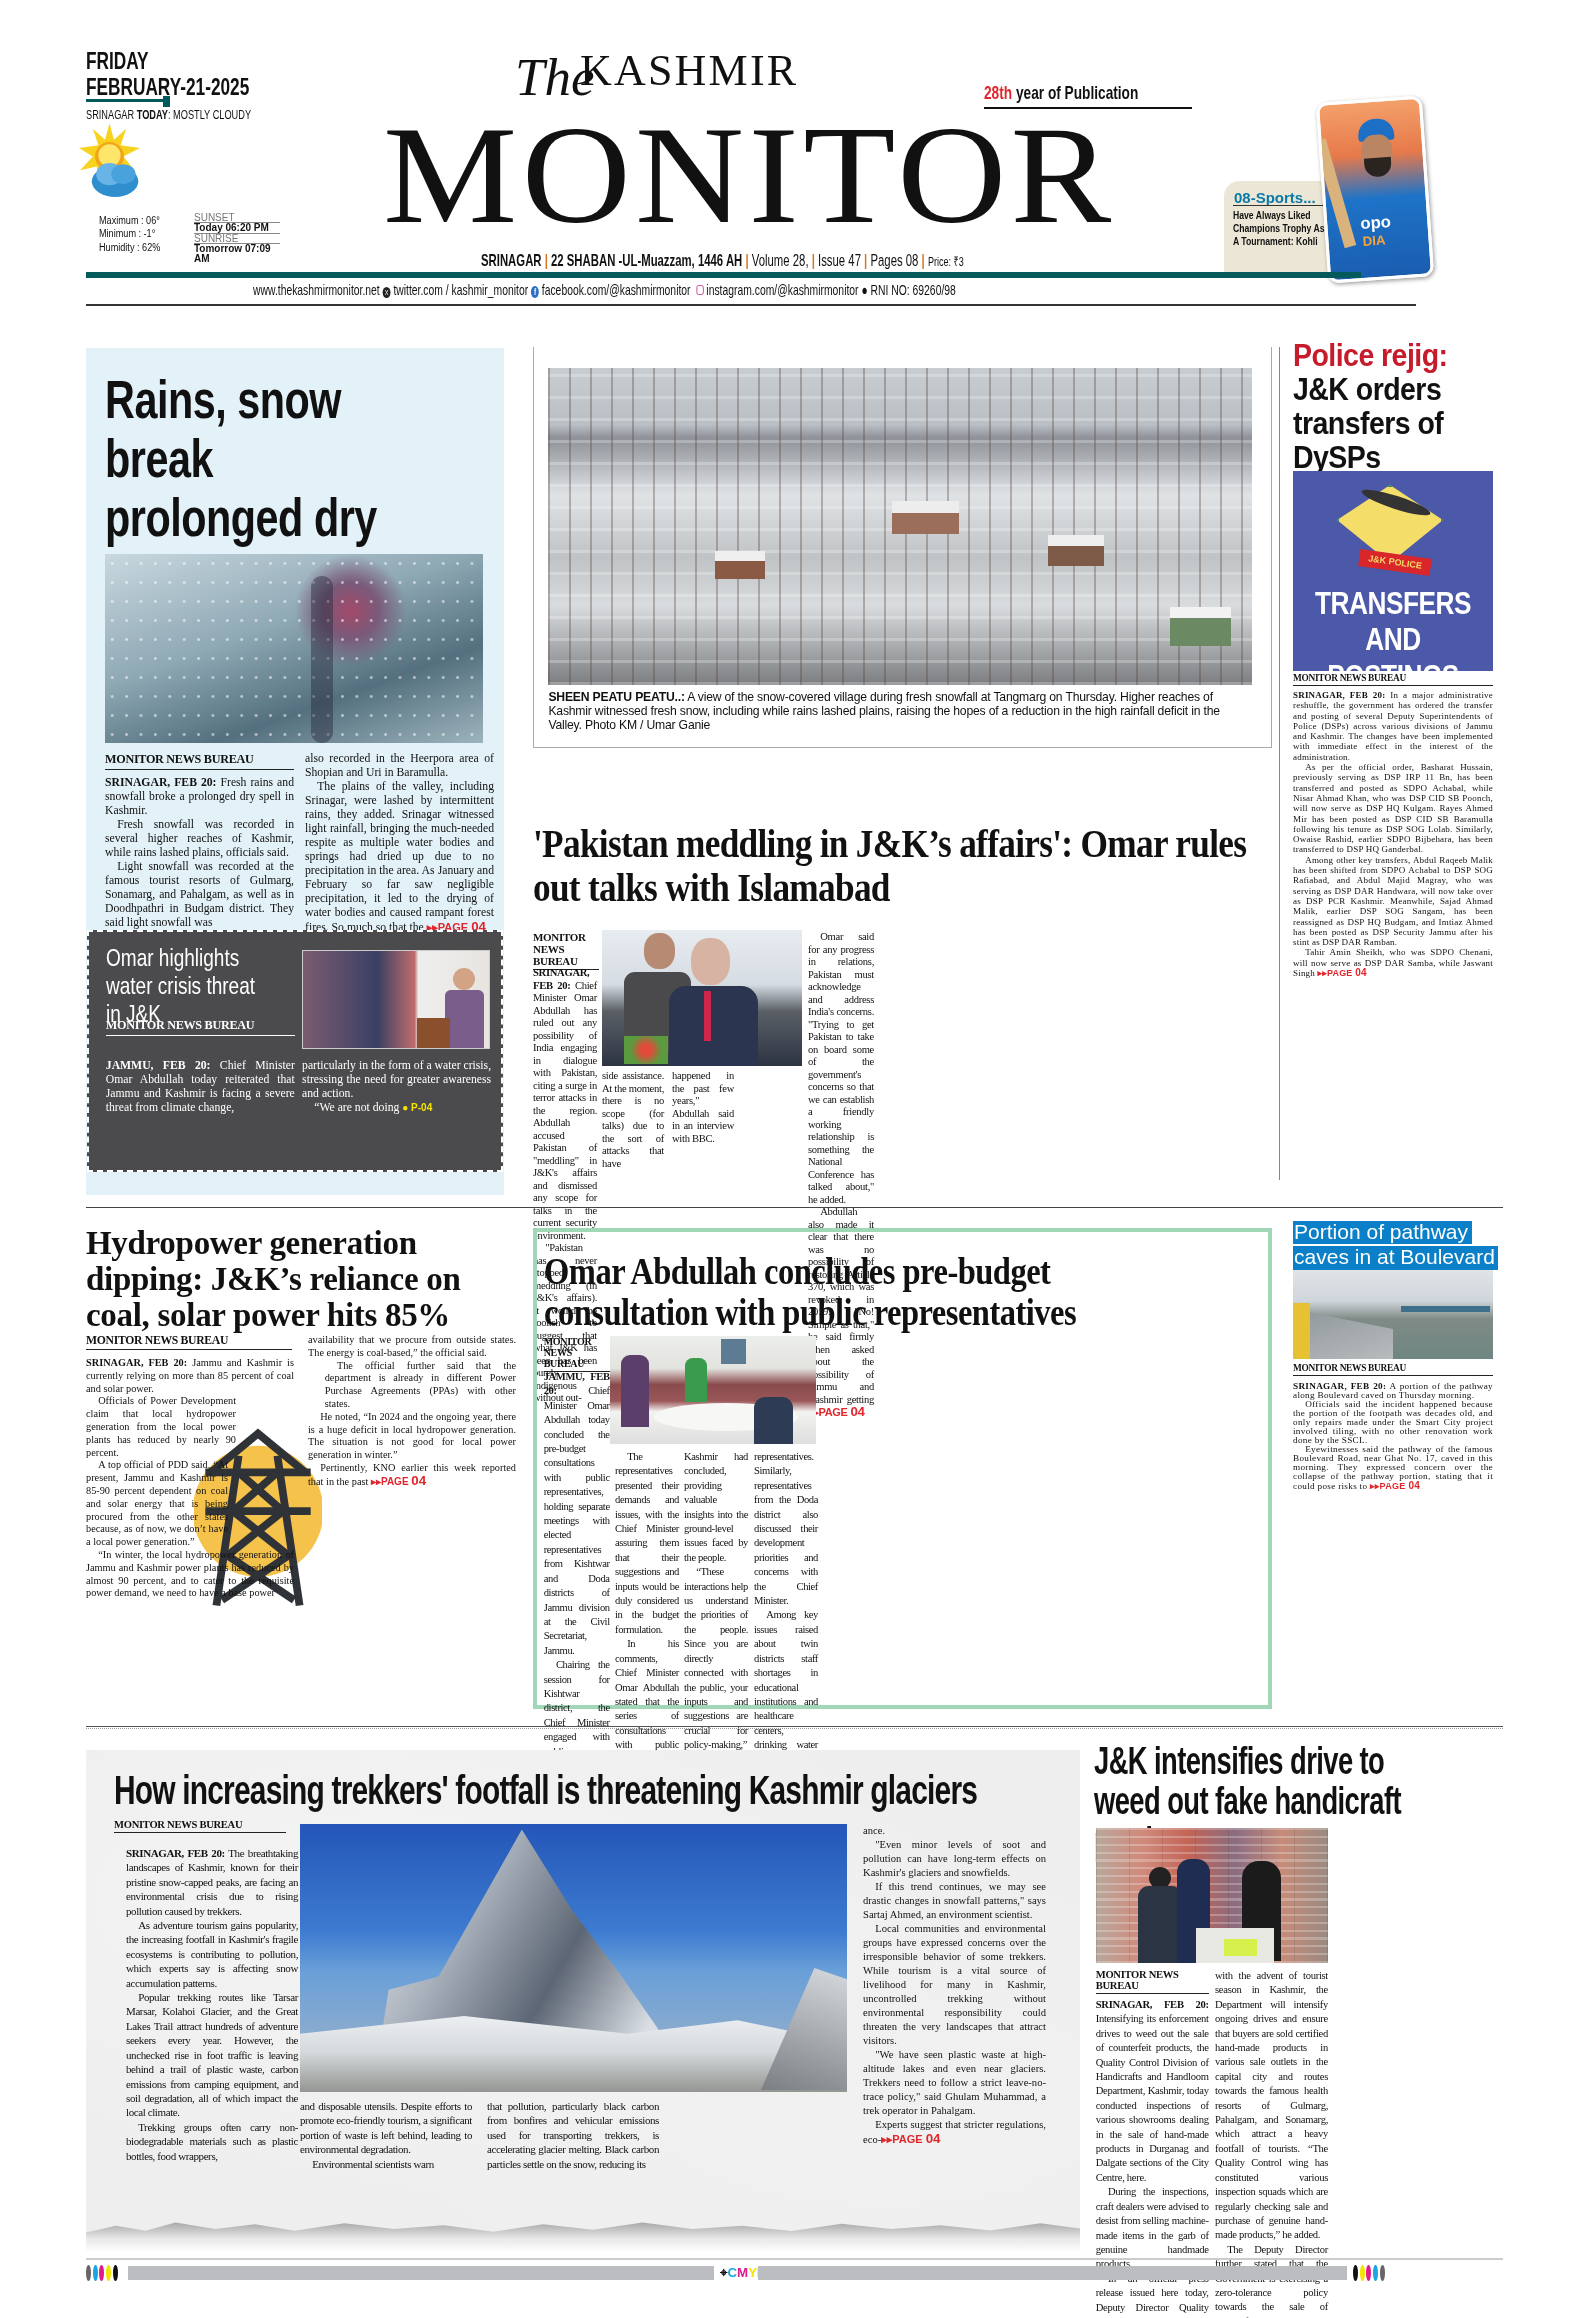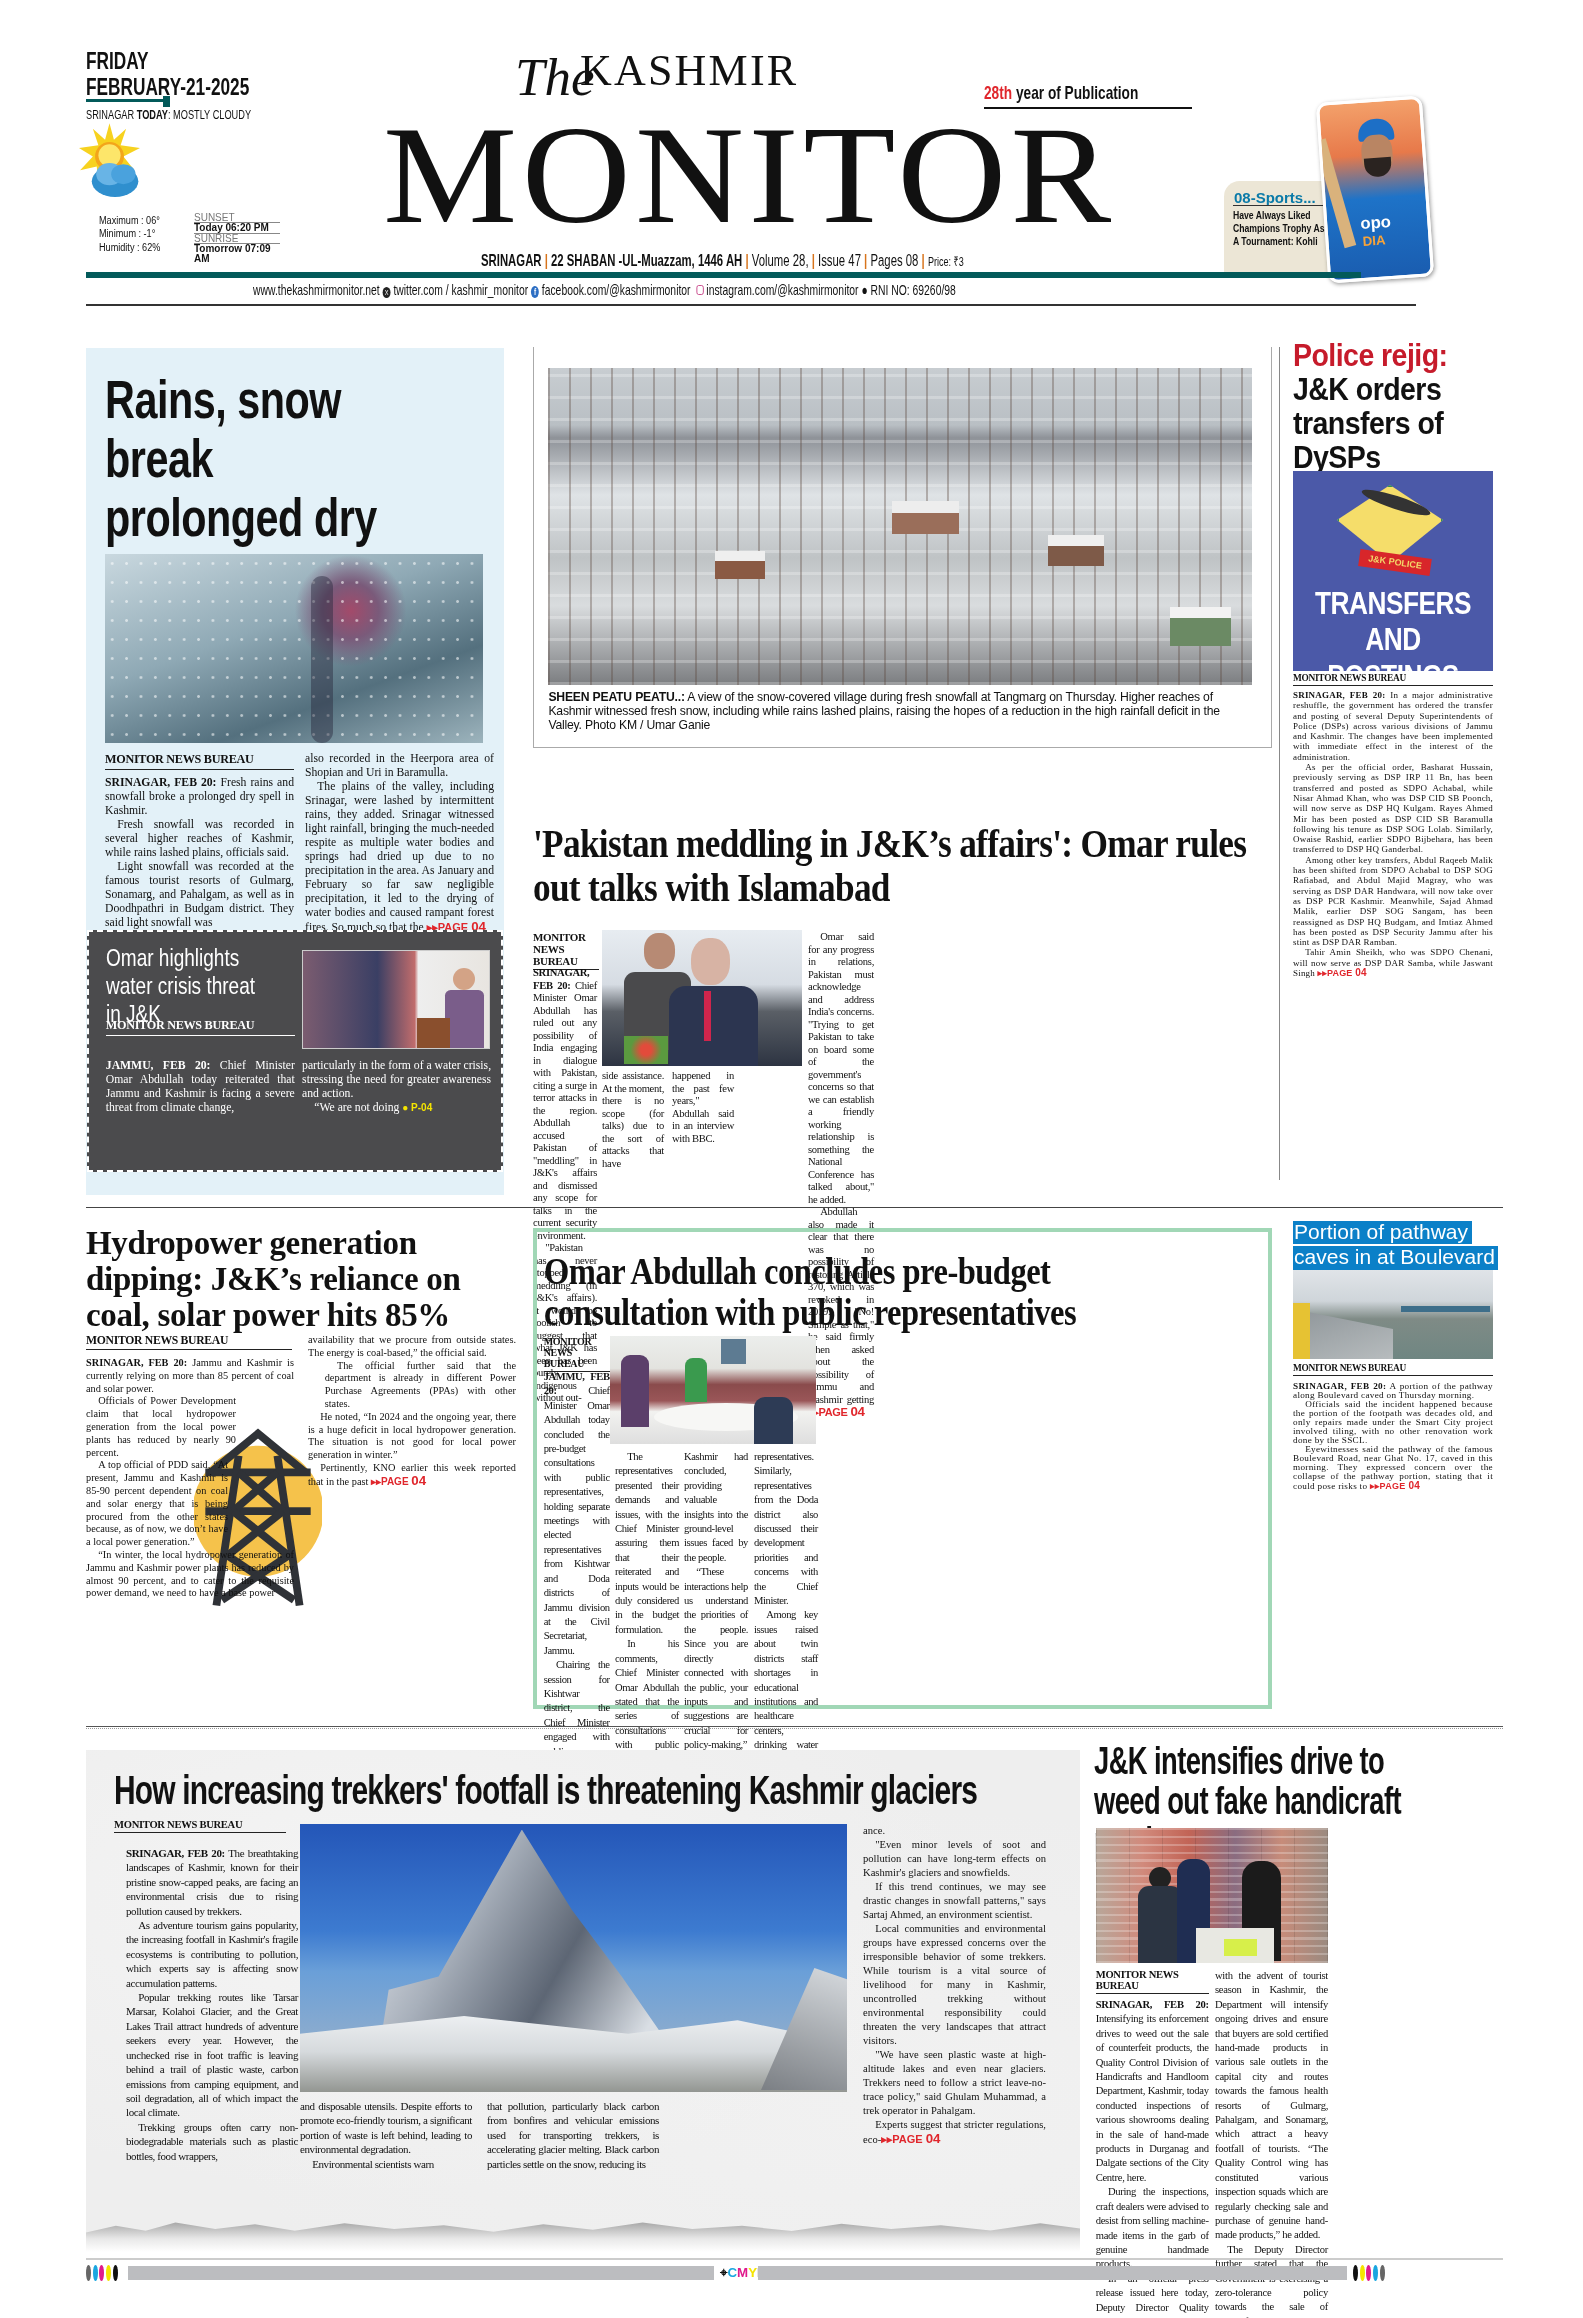--- a/index.html
+++ b/index.html
@@ -245,21 +245,21 @@
     <div style="position:absolute;left:11px;top:19.4px;width:28px;height:72px;background:#5b3f6a;border-radius:9px 9px 0 0"></div>
     <div style="position:absolute;left:75px;top:22px;width:22px;height:44px;background:#3a9a4e;border-radius:7.8px 7.8px 0 0"></div>
     <div style="position:absolute;left:44px;top:67px;width:144px;height:28px;background:#f7f7f5;border-radius:50%"></div>
     <div style="position:absolute;left:144px;top:61px;width:39px;height:47px;background:#2d3b55;border-radius:11px 11px 0 0"></div>
   </div>
   <div class="col body" style="left:6.7px;top:138px;width:66px;font-size:10.6px;line-height:14.4px;letter-spacing:-0.4px">
     <p><span class="dl">JAMMU, FEB 20:</span> <span>Chief Minister Omar Abdullah today concluded the pre-budget consultations with public representatives, holding separate meetings with elected representatives from Kishtwar and Doda districts of Jammu division at the Civil Secretariat, Jammu.</span></p>
     <p class="ind">Chairing the session for Kishtwar district, the Chief Minister engaged with public representatives, including Leader of Opposition (LoP) Sunil Sharma, who represents Padder-Nagseni in the J&amp;K Assembly, the Chairperson of the District Development Council (DDC) Kishtwar and Members of the Legislative Assembly (MLAs) from the district.</p>
   </div>
   <div class="col body" style="left:78px;top:218px;width:64px;font-size:10.6px;line-height:14.4px;letter-spacing:-0.4px">
-    <p class="ind">The representatives presented their demands and issues, with the Chief Minister assuring them that their reiterated and inputs would be duly considered in the budget formulation.</p>
+    <p class="ind">The representatives presented their demands and issues, with the Chief Minister assuring them that their suggestions and inputs would be duly considered in the budget formulation.</p>
     <p class="ind">In his comments, Chief Minister Omar Abdullah stated that the series of consultations with public representatives from all 20 districts of Jammu and</p>
   </div>
   <div class="col body" style="left:147px;top:218px;width:64px;font-size:10.6px;line-height:14.4px;letter-spacing:-0.4px">
     <p>Kashmir had concluded, providing valuable insights into the ground-level issues faced by the people.</p>
     <p class="ind">“These interactions help us understand the priorities of the people. Since you are directly connected with the public, your inputs and suggestions are crucial for policy-making,” the Chief Minister told the elected</p>
   </div>
   <div class="col body" style="left:217px;top:218px;width:64px;font-size:10.6px;line-height:14.4px;letter-spacing:-0.4px">
     <p>representatives. Similarly, representatives from the Doda district also discussed their development priorities and concerns with the Chief Minister.</p>
     <p class="ind"><span>Among key issues raised about twin districts staff shortages in educational institutions and healthcare centers, drinking water supply, road connectivity &amp; widening,</span> <span class="more">▸▸<span>PAGE</span> <b>04</b></span></p>
   </div>

